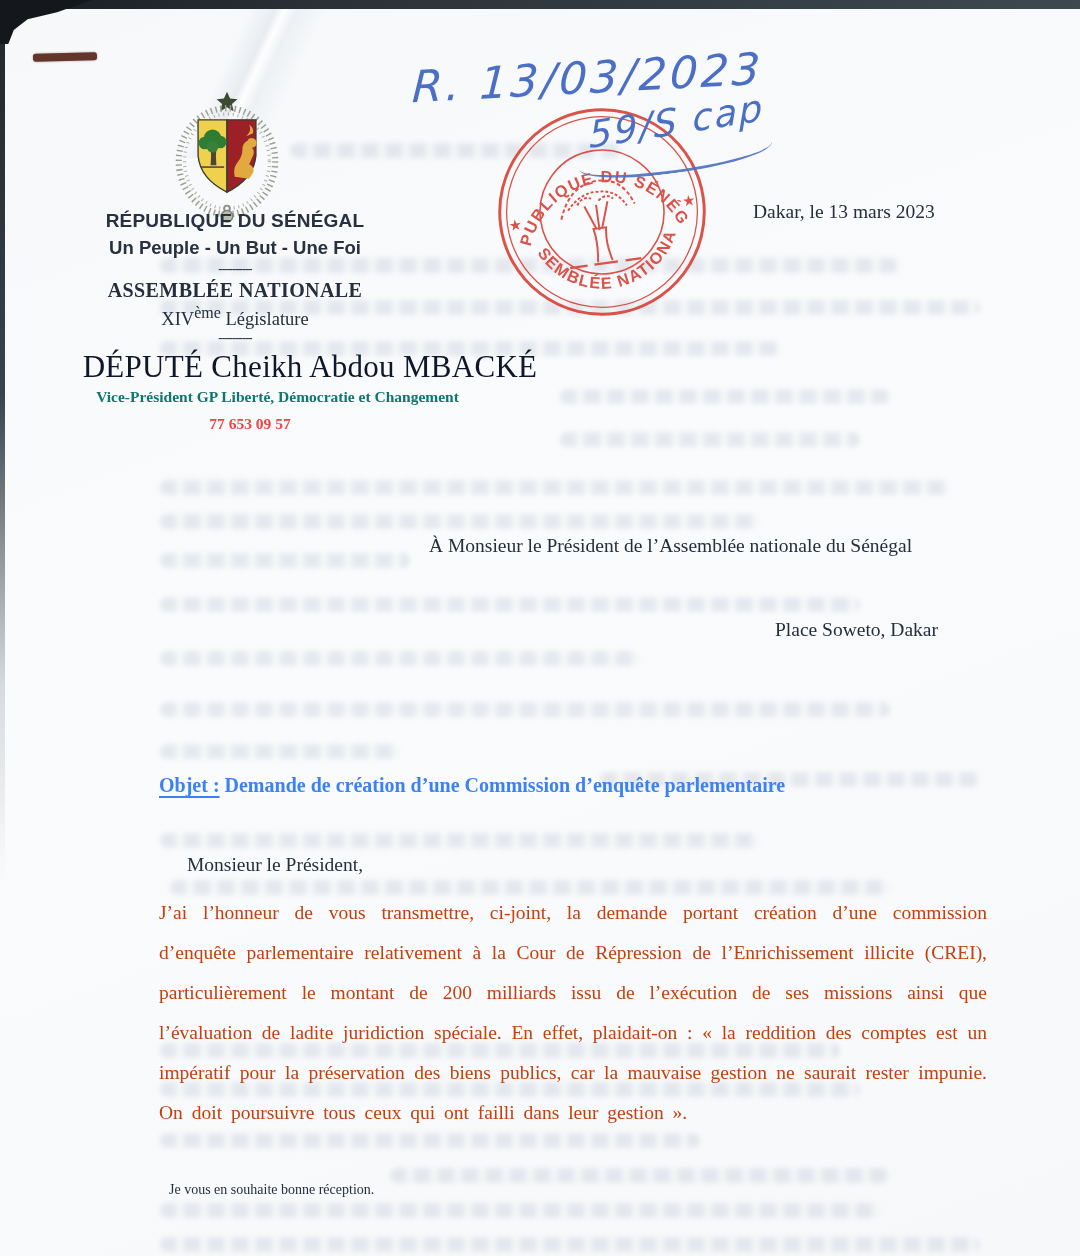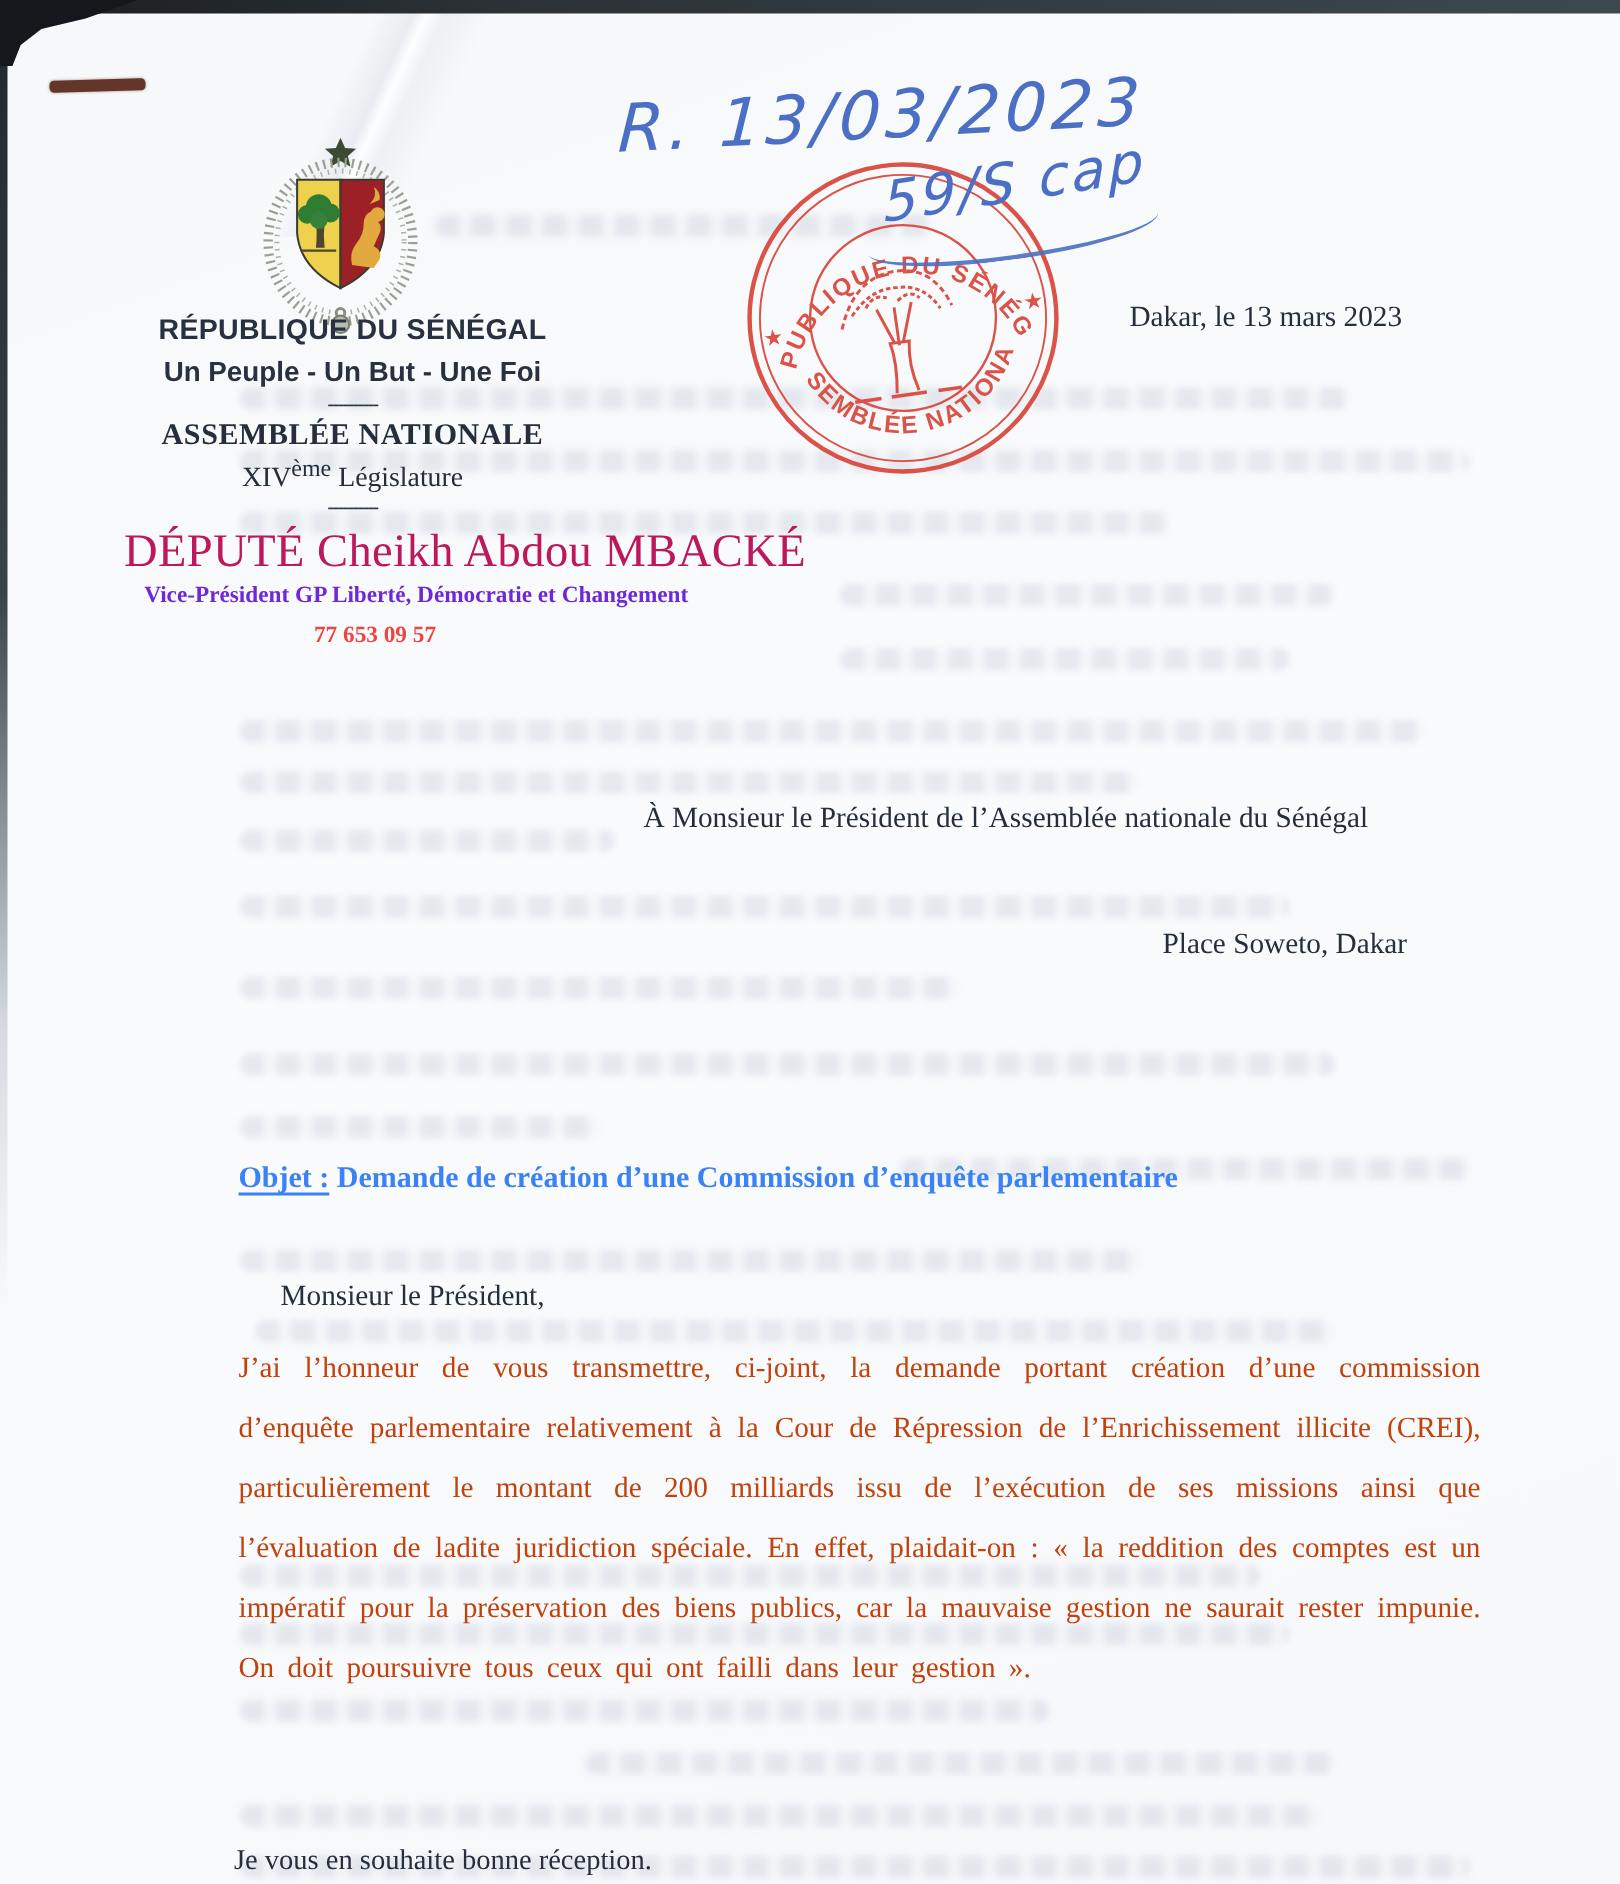--- a/index.html
+++ b/index.html
@@ -27,41 +27,41 @@
   
   .center{text-align:center;}
   .republic{top:210px;left:70px;width:330px;font-family:"Liberation Sans",sans-serif;
     font-weight:bold;font-size:19px;letter-spacing:.2px;color:#27313f;}
   .motto{top:237px;left:70px;width:330px;font-family:"Liberation Sans",sans-serif;
     font-weight:bold;font-size:18.5px;color:#27313f;}
   .divider{left:70px;width:330px;font-weight:bold;font-size:13px;letter-spacing:-1px;color:#2a3442;}
   .institution{top:279px;left:70px;width:330px;font-weight:bold;font-size:20px;letter-spacing:.4px;}
   .legislature{top:304px;left:70px;width:330px;font-size:18.5px;}
   .legislature sup{font-size:16px;}
-  .deputy-name{top:349px;left:60px;width:500px;font-size:31px;color:#be185d;letter-spacing:.3px;}
-  .deputy-title{top:388px;left:55px;width:445px;font-weight:bold;font-size:15.5px;color:#6d28d9;}
+  .deputy-name{top:349px;left:60px;width:500px;font-size:31px;color:#0f172a;letter-spacing:.3px;}
+  .deputy-title{top:388px;left:55px;width:445px;font-weight:bold;font-size:15.5px;color:#0f766e;}
   .deputy-phone{top:415px;left:100px;width:300px;font-weight:bold;font-size:15.5px;color:#ef4444;}
   
   .hand{font-family:"DejaVu Sans",sans-serif;font-style:italic;color:#4a6fc4;z-index:6;}
   .hand1{top:52px;left:412px;font-size:44px;letter-spacing:3px;transform:rotate(-3deg) skewX(-6deg);}
   .hand2{top:100px;left:588px;font-size:37px;letter-spacing:2px;transform:rotate(-9deg) skewX(-8deg);}
   .hand-underline{top:138px;left:578px;width:195px;height:32px;z-index:6;
     border-bottom:3px solid #4a6fc4;border-radius:0 0 70% 55%;transform:rotate(-7deg);opacity:.9;}
   
   .stamp{top:94px;left:484px;width:236px;height:236px;z-index:5;opacity:.93;}
   
   .date-line{top:201px;left:753px;font-size:19.5px;}
   .recipient{top:535px;left:429px;font-size:19.5px;}
   .address{top:619px;left:775px;font-size:19.5px;}
   .subject{top:774px;left:159px;font-size:20px;font-weight:bold;color:#3b82f6;}
   .subject .label{text-decoration:underline;text-decoration-thickness:2px;text-underline-offset:4px;}
   .salutation{top:854px;left:159px;font-size:19.5px;margin-left:28px;}
   .body-par{top:893px;left:159px;width:828px;font-size:19.5px;line-height:40px;
     text-align:justify;word-spacing:4px;color:#c2410c;}
-  .closing{top:1182px;left:156px;font-size:19px;margin-top:48px;}
+  .closing{top:1182px;left:169px;font-size:14px;}
   .txt{z-index:3;}
 </style>
 </head>
 <body>
 
 <div class="abs crease"></div>
 <div class="abs edge-top"></div>
 <div class="abs edge-left"></div>
 <div class="abs corner-blob"></div>
 <div class="abs streak"></div>

